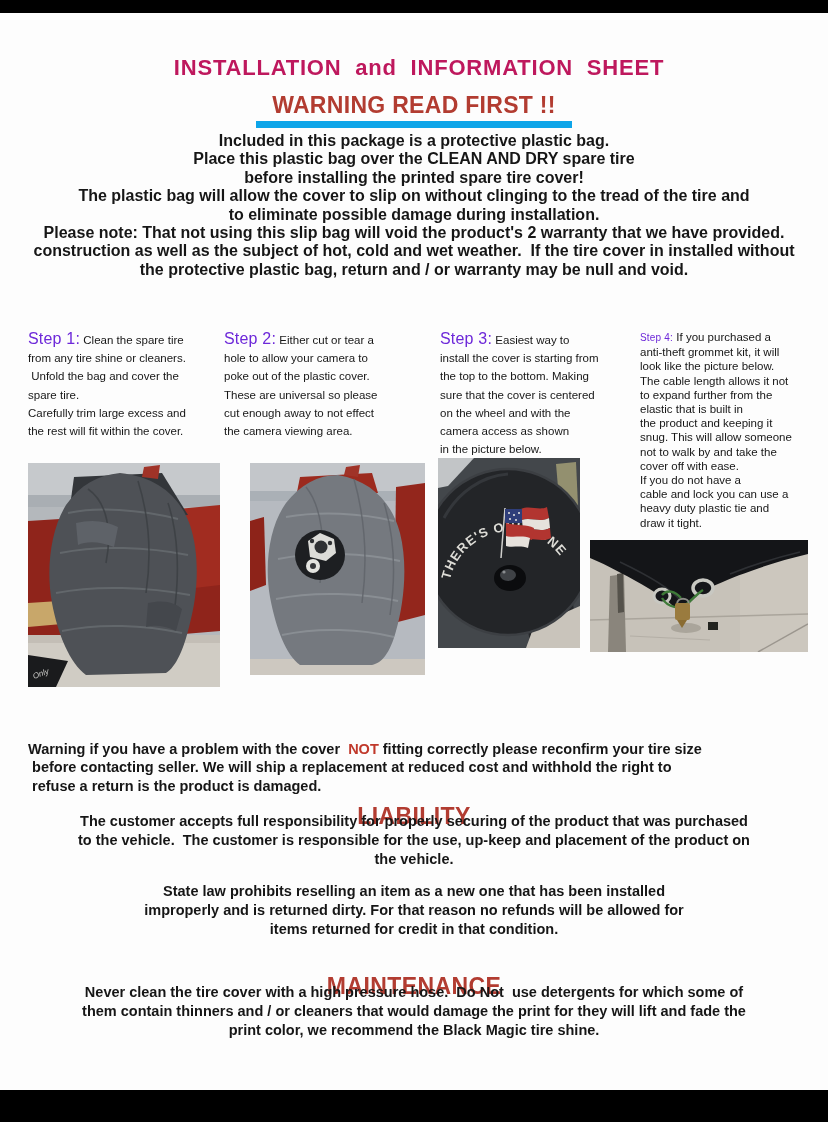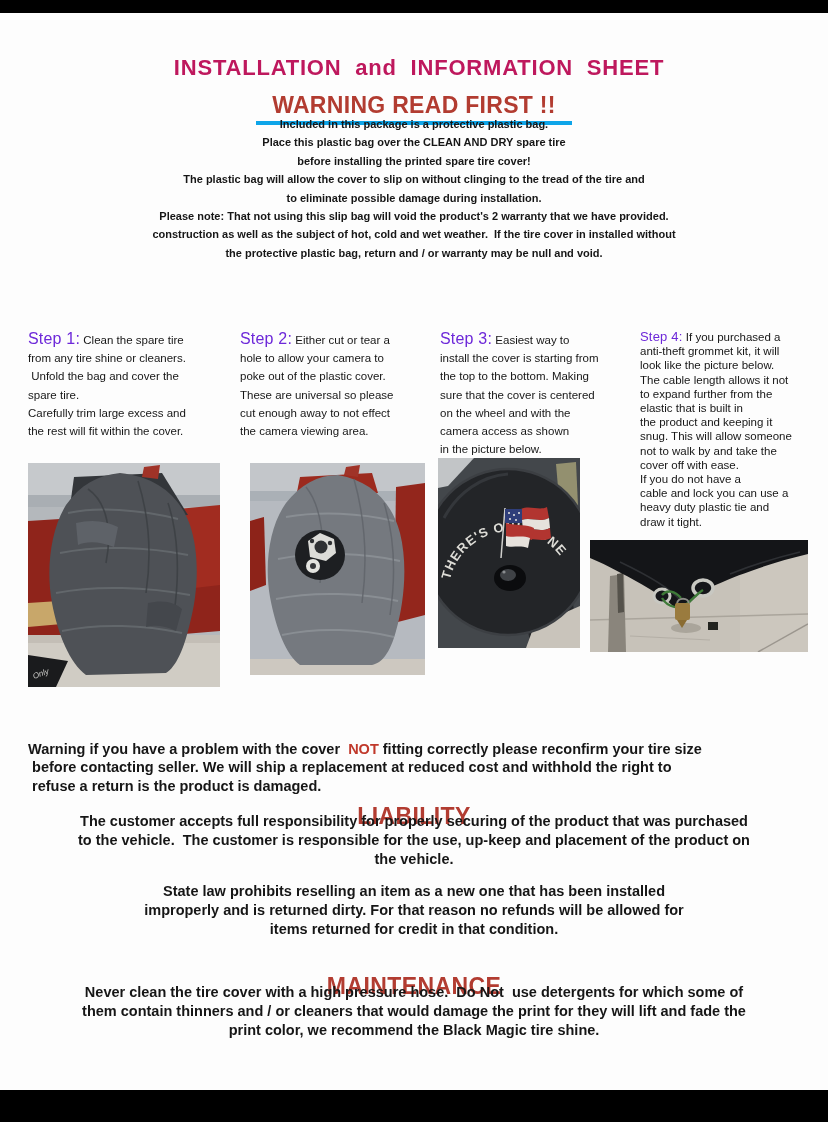--- a/index.html
+++ b/index.html
@@ -13,37 +13,37 @@
   .letterbox.bottom { bottom:0; height:32px; }
 
   .title {
     position:absolute; top:55px; left:5px; width:100%;
     text-align:center; font-size:22px; font-weight:bold;
     letter-spacing:0.8px; white-space:pre; color:#be185d;
   }
   .warn-wrap { position:absolute; top:92px; left:0; width:100%; text-align:center; }
   .warn-head {
     display:inline-block; font-size:23px; font-weight:bold; color:#b23c31;
-    border-bottom:4px solid #0ea5e9; padding:0 16px 2px; letter-spacing:0.3px;
+    border-bottom:7px solid #0ea5e9; padding:0 16px 2px; letter-spacing:0.3px;
     white-space:pre;
   }
   .intro {
-    position:absolute; top:115px; left:10px; width:808px;
-    text-align:center; font-size:11px; font-weight:bold; line-height:18.4px;
+    position:absolute; top:132px; left:10px; width:808px;
+    text-align:center; font-size:16px; font-weight:bold; line-height:18.4px;
   }
   .intro div { white-space:pre-wrap; }
 
   .step { position:absolute; top:330px; font-size:11.5px; line-height:18.2px; }
   .step .step-label { font-size:16px; color:#6d28d9; letter-spacing:0.2px; }
   .step .step-text { white-space:pre-wrap; }
   .step1 { left:28px;  width:205px; }
-  .step2 { left:240px; width:205px; }
+  .step2 { left:224px; width:205px; }
   .step3 { left:440px; width:198px; }
   .step4 { left:640px; width:182px; line-height:14.2px; }
-  .step4 .step-label { font-size:13px; }
+  .step4 .step-label { font-size:10px; }
 
   .photo { position:absolute; }
   .photo svg { display:block; width:100%; height:100%; }
   .photo1 { left:28px;  top:463px; width:192px; height:224px; }
   .photo2 { left:250px; top:463px; width:175px; height:212px; }
   .photo3 { left:438px; top:458px; width:142px; height:190px; }
   .photo4 { left:590px; top:540px; width:218px; height:112px; }
 
   .warn-note {
     position:absolute; top:740px; left:28px; width:784px;

